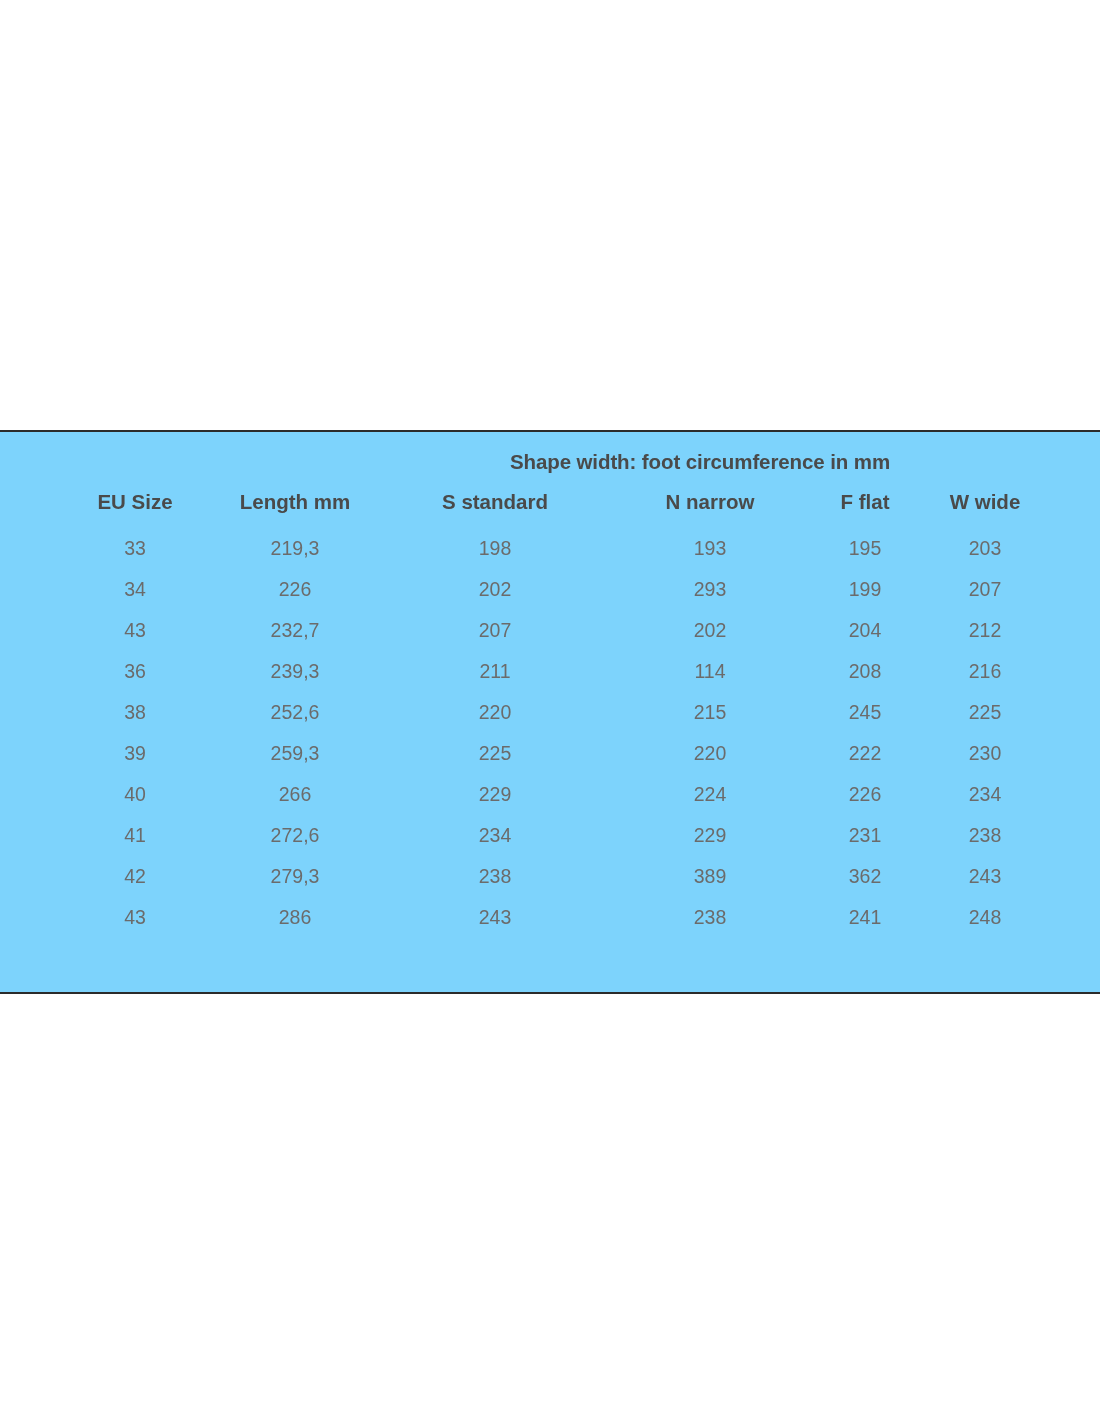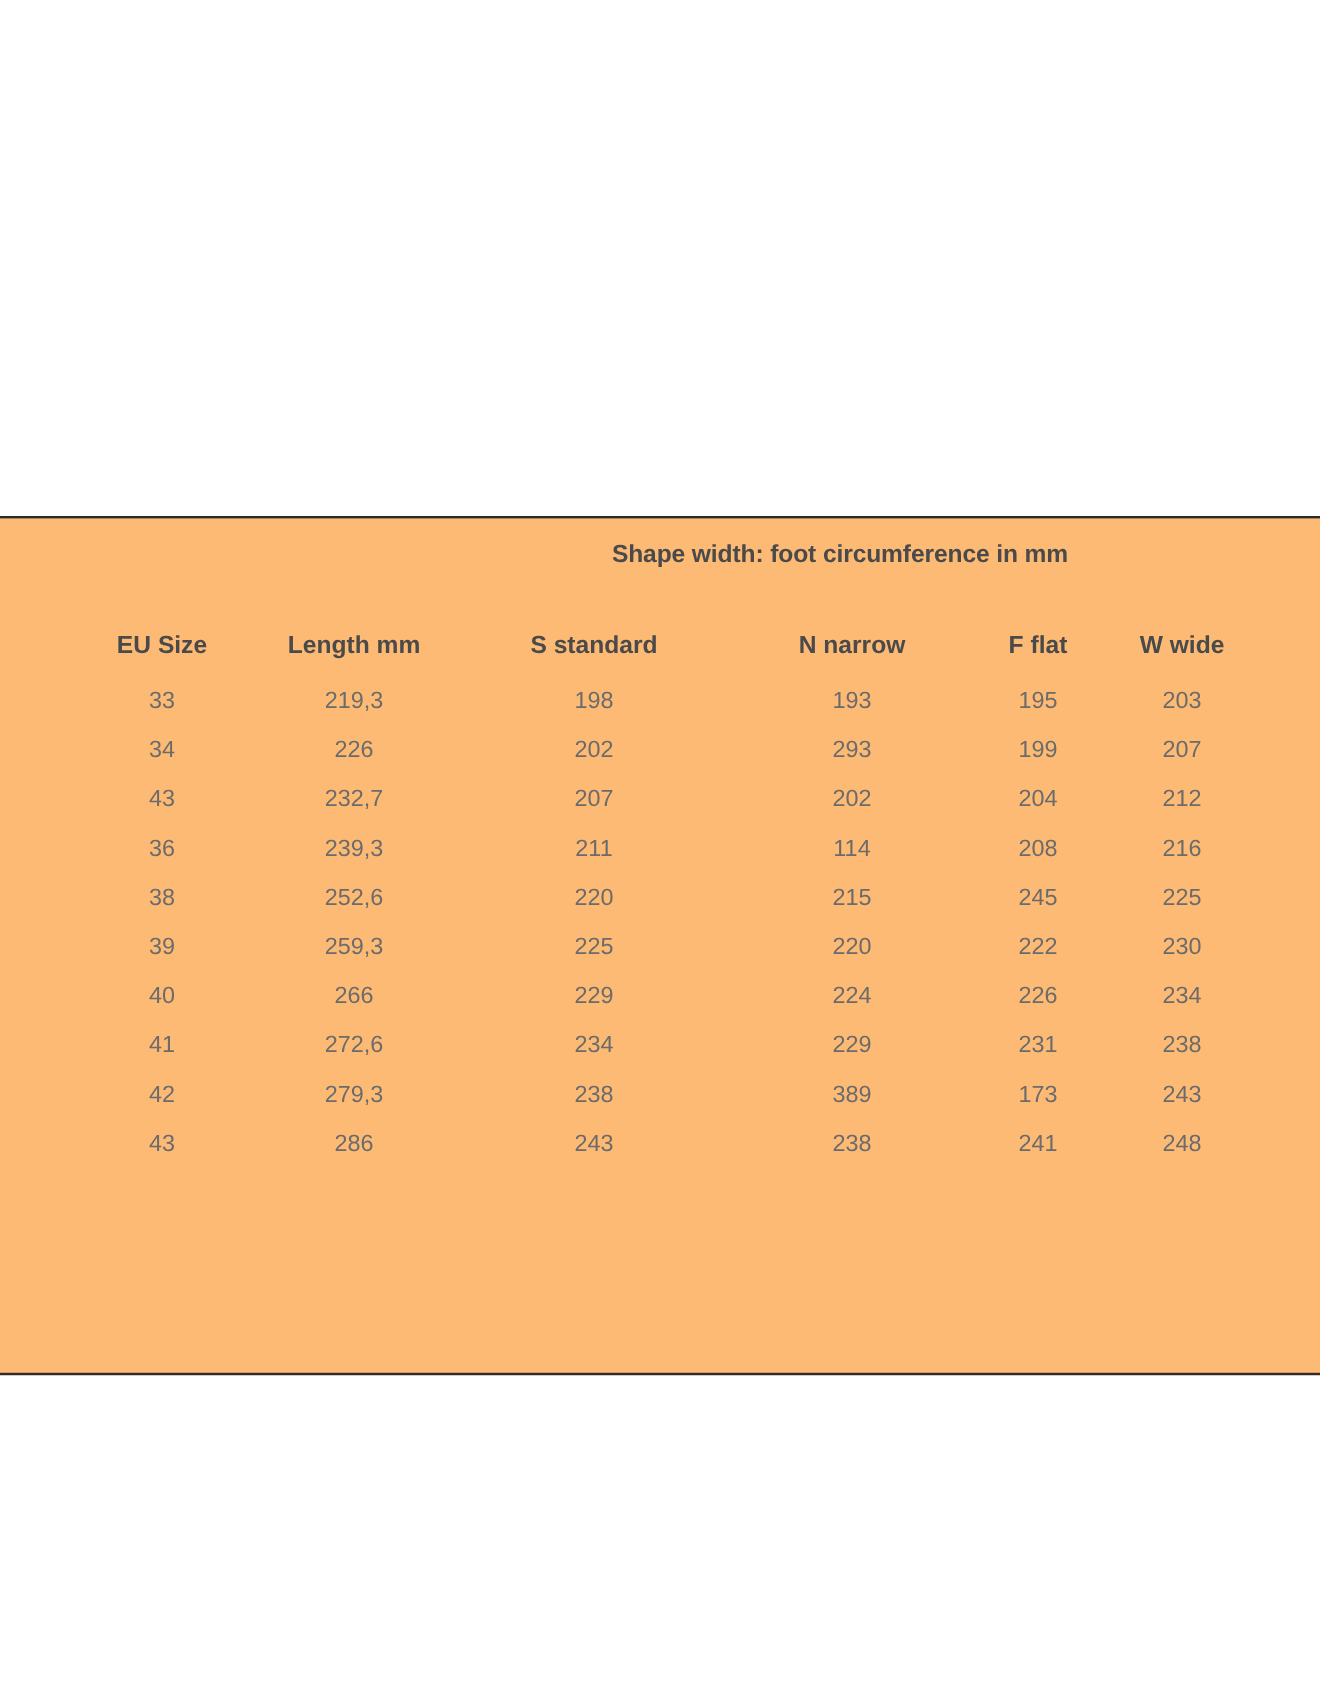--- a/index.html
+++ b/index.html
@@ -17,22 +17,22 @@
     position: relative;
     width: 1100px;
     height: 1422px;
   }
   
   .chart-panel {
     position: absolute;
     left: 0;
     top: 430px;
     width: 1100px;
-    height: 716px;
-    background: #fdba74;
+    height: 564px;
+    background: #7dd3fc;
     border-top: 2px solid #2b2b2b;
     border-bottom: 2px solid #2b2b2b;
     box-sizing: border-box;
   }
   .group-title {
     position: absolute;
     left: 380px;
     top: 18px;
     width: 640px;
     text-align: center;
@@ -40,21 +40,20 @@
     font-weight: bold;
     color: #4a4a4a;
     letter-spacing: -0.1px;
   }
   table.size-table {
     position: absolute;
     left: 60px;
     top: 58px;
     width: 990px;
     border-collapse: collapse;
-    margin-top: 36px;
   }
   table.size-table th {
     font-size: 20.5px;
     font-weight: bold;
     color: #4a4a4a;
     padding: 0 0 14px 0;
     text-align: center;
     white-space: nowrap;
   }
   table.size-table td {
@@ -164,21 +163,21 @@
           <td>234</td>
           <td>229</td>
           <td>231</td>
           <td>238</td>
         </tr>
         <tr>
           <td>42</td>
           <td>279,3</td>
           <td>238</td>
           <td>389</td>
-          <td>173</td>
+          <td>362</td>
           <td>243</td>
         </tr>
         <tr>
           <td>43</td>
           <td>286</td>
           <td>243</td>
           <td>238</td>
           <td>241</td>
           <td>248</td>
         </tr>

